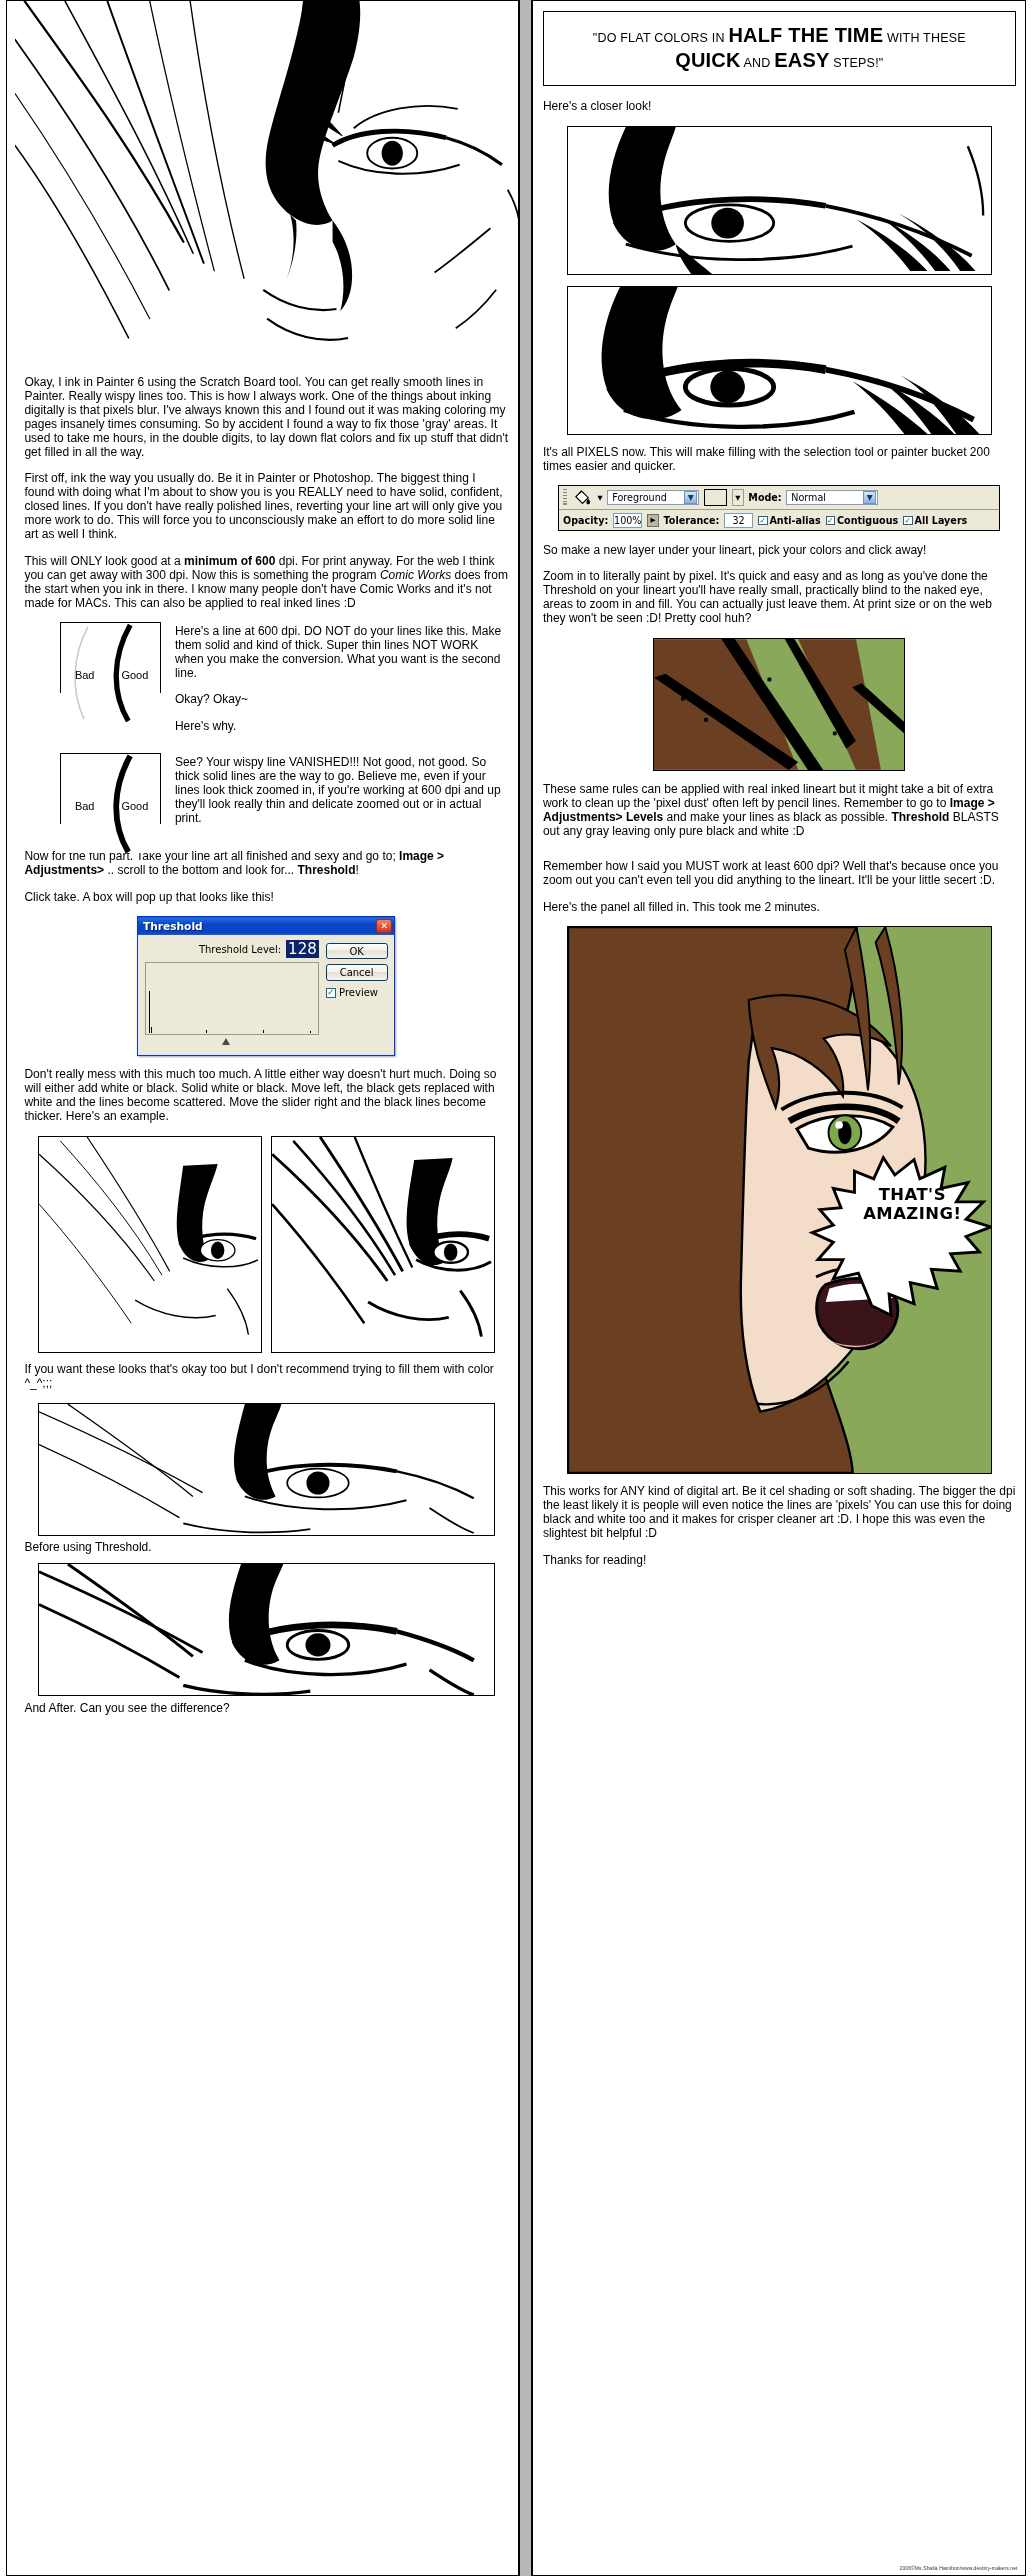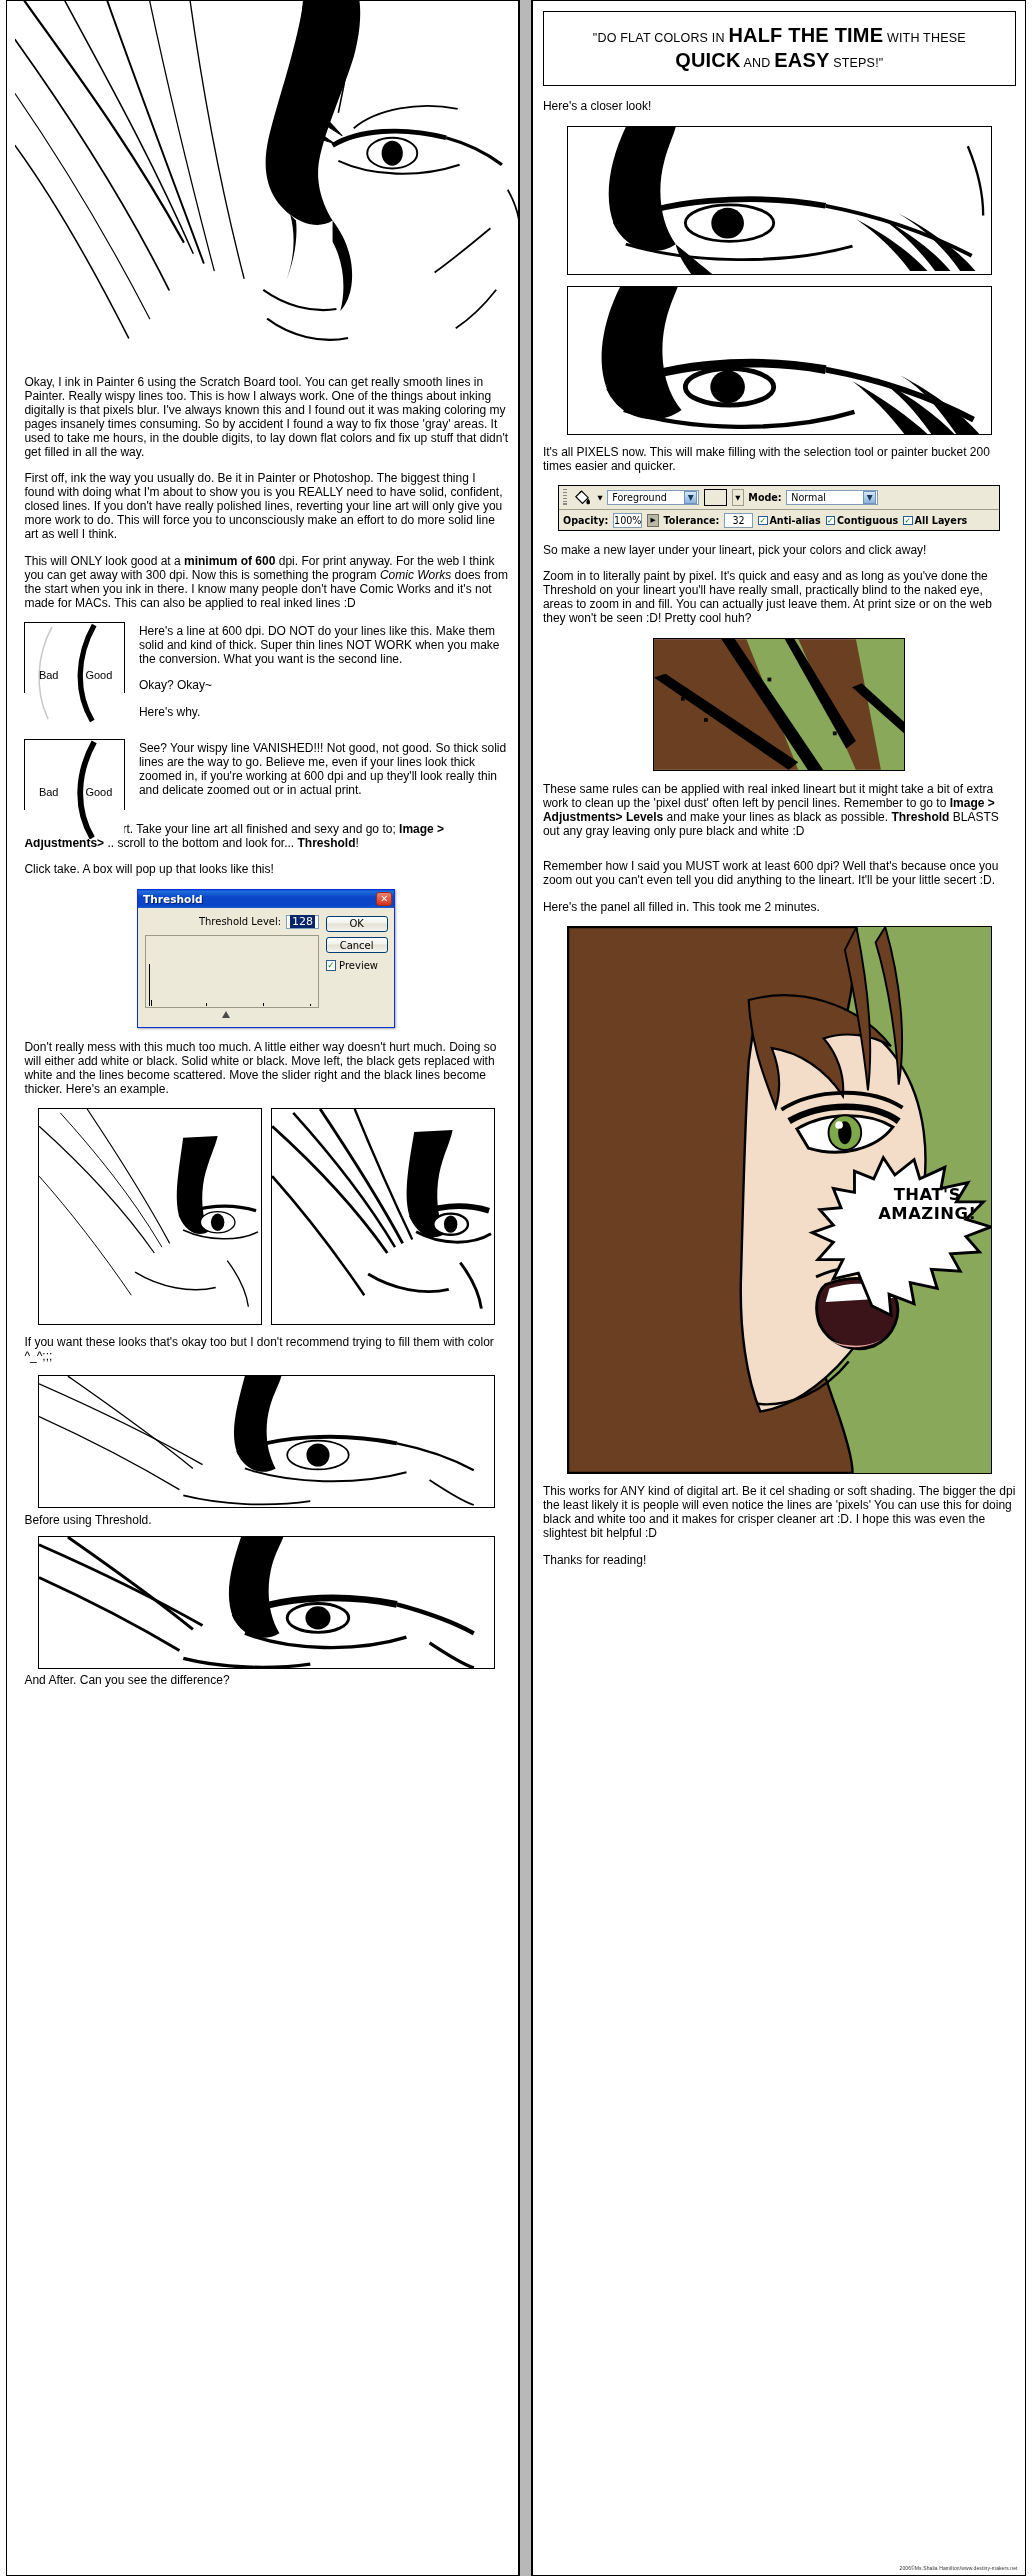--- a/index.html
+++ b/index.html
@@ -48,21 +48,21 @@
   
   .art-panel { border: 1px solid #000; background:#fff; overflow:hidden; position:relative; }
   .art-plain { background:#fff; overflow:hidden; position:relative; }
   svg { display:block; }
 
   
   .cmp-wrap { display: flex; gap: 13.5px; align-items: flex-start; }
   .cmp-box {
     width: 101px; height: 71px;
     border: 1px solid #000;
-    background:#fff; position: relative; flex: none;
+    background:#fff; position: relative; flex: none; margin-left: 36px;
   }
   .cmp-label {
     position:absolute; font-size: 11px; color:#000;
   }
   .cmp-note { font-size: 12px; line-height: 14px; padding-top: 1.9px; }
 
   
   .dialog {
     width: 258px;
     border: 1px solid #0831d9;
@@ -91,21 +91,21 @@
   }
   .dialog-body { padding: 6.7px 6.7px 7.7px 6.7px; display:flex; gap:6.7px; }
   .dialog-main { flex:1; }
   .thr-row { display:flex; align-items:center; justify-content:flex-end; gap:4.8px; margin-bottom:5.8px; }
   .thr-label { font-size:10px; color:#000; }
   .thr-input {
     width: 33px; height:14.4px;
     border:1px solid #7f9db9; background:#fff;
     display:flex; align-items:center; justify-content:center;
   }
-  .thr-input span { background:#0a246a; color:#fff; font-size:11px; padding:0 1.9px; }
+  .thr-input span { background:#0a246a; color:#fff; font-size:15px; padding:0 1.9px; }
   .histogram {
     height: 73px; border:1px solid #9a9a88; background:#ece9d8;
     position:relative;
   }
   .histogram .bars { position:absolute; left:1.9px; right:1.9px; bottom:1px; height:44px; }
   .hist-bar { position:absolute; bottom:0; width:1px; background:#000; }
   .slider-track { margin-top:2.9px; height:8.7px; position:relative; }
   .slider-thumb {
     position:absolute; left:44%; top:0;
     width:0; height:0;
@@ -633,21 +633,21 @@
           <path d="M196 496 C 230 500, 266 484, 292 452" stroke="#000" stroke-width="2.5" fill="none"></path>
 
           <g>
             <path d="M316 394 L336 404 L334 382 L360 392 L356 370 L384 376 L378 356 L408 358
                      L398 340 L428 338 L414 322 L440 312 L414 304 L432 286 L404 286 L416 266
                      L388 272 L392 250 L366 262 L360 242 L340 258 L328 240 L318 262 L298 254
                      L298 276 L276 272 L284 292 L262 294 L276 310 L254 318 L276 328 L260 346
                      L286 346 L276 366 L302 360 Z" fill="#ffffff" stroke="#000" stroke-width="3"></path>
           </g>
         </svg>
-        <div style="position:absolute; left:302px; top:258px; width:115px; text-align:center;
+        <div style="position:absolute; left:287px; top:258px; width:115px; text-align:center;
                     font-family:'DejaVu Sans', sans-serif; font-weight:bold; font-size:16.4px;
                     line-height:19px; letter-spacing:0.5px; color:#000;">
           <div>THAT'S</div>
           <div>AMAZING!</div>
         </div>
       </div>
     </div>
 
     <div class="pad">
       <p class="body">This works for ANY kind of digital art. Be it cel shading or soft shading. The bigger the dpi the least likely it is people will even notice the lines are 'pixels' You can use this for doing black and white too and it makes for crisper cleaner art :D. I hope this was even the slightest bit helpful :D</p>

